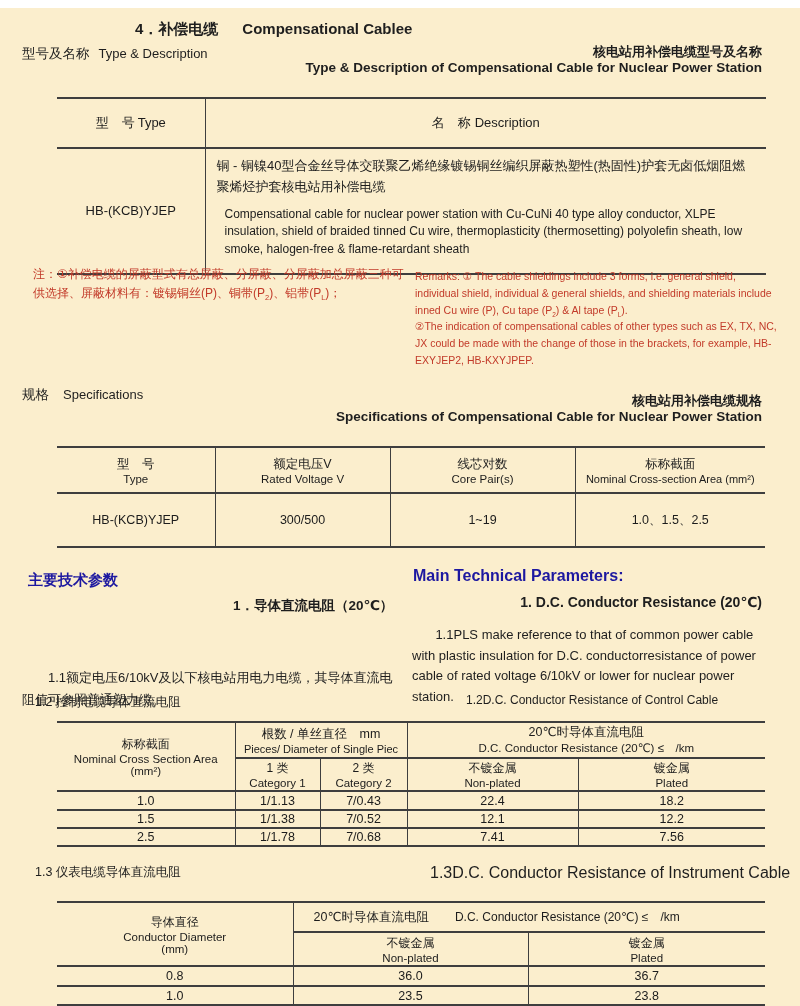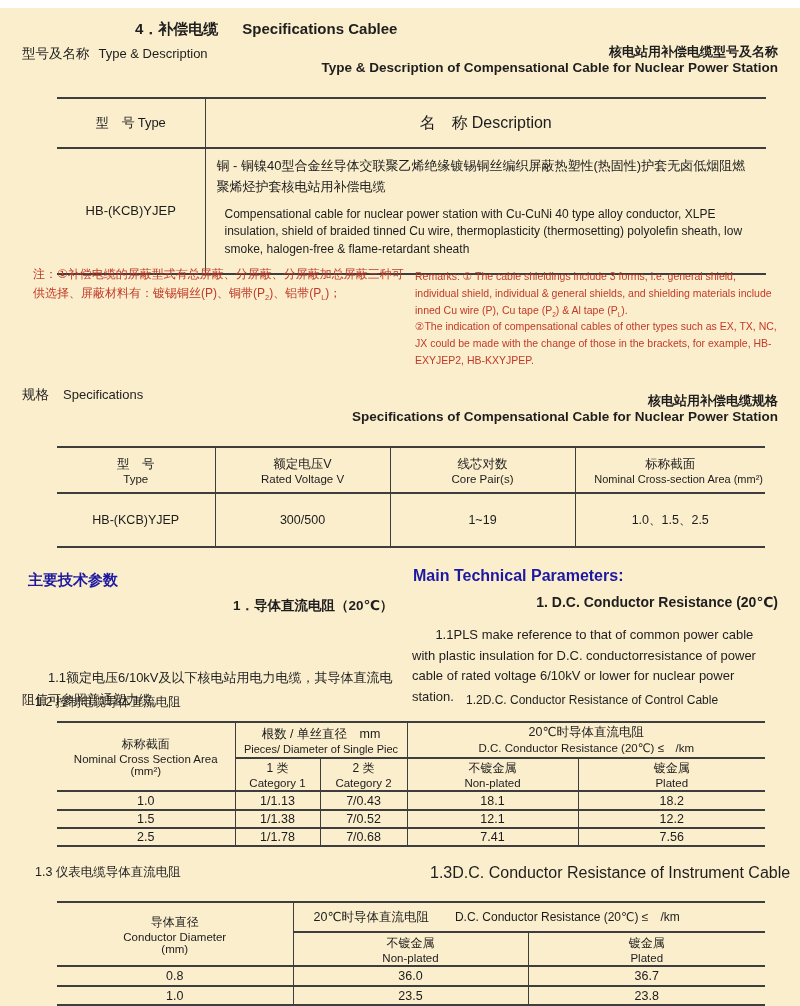--- a/index.html
+++ b/index.html
@@ -24,54 +24,54 @@
   }
   .cell-en { font-size:11.5px; display:block; }
   .nowrap  { white-space:nowrap; overflow:hidden; }
 
   
   #type-table .desc-cell { text-align:left; padding:7px 11px 6px 11px; }
   #type-table .desc-zh { font-size:13px; line-height:1.6; margin:0 0 2px 0; }
   #type-table .desc-en { font-size:12px; line-height:1.48; margin:8px; }
 
   
-  .h-right { right:22px; }
+  .h-right { right:38px; }
   .para { line-height:1.7;margin-top:40px; }
 
   
   #instr-table .group-cell { text-align:left; padding-left:20px; }
   #instr-table .group-cell .gap { display:inline-block; width:26px; }
 </style>
 </head>
 <body>
 
 <div class="abs white-strip"></div>
 
 <div class="abs bold" style="left:135px; top:20px; font-size:15px;">
-  <span>4．补偿电缆</span><span style="margin-left:24px;">Specifications Cablee</span>
+  <span>4．补偿电缆</span><span style="margin-left:24px;">Compensational Cablee</span>
 </div>
 
 <div class="abs" style="left:22px; top:45px; font-size:13.5px;text-align:right;">
   <span>型号及名称</span><span style="margin-left:9px; font-size:13px;">Type &amp; Description</span>
 </div>
 <div class="abs bold h-right" style="top:43px; font-size:13px;">核电站用补偿电缆型号及名称</div>
 <div class="abs bold h-right" style="top:60px; font-size:13.5px;">Type &amp; Description of Compensational Cable for Nuclear Power Station</div>
 
 <div class="tbl" id="type-table" style="left:57px; top:97px; width:709px;">
   <table>
     <colgroup>
         <col style="width:148px">
         <col style="width:561px">
       </colgroup>
     <tbody>
         <tr>
       <td style="height:46px; font-size:13px;">
         <span>型　号</span><span style="margin-left:3px;">Type</span>
       </td>
-      <td style="font-size:16px;">
+      <td style="font-size:13px;">
         <span>名　称</span><span style="margin-left:4px;">Description</span>
       </td>
     </tr>
     <tr>
       <td style="height:98px; font-size:13px;">HB-(KCB)YJEP</td>
       <td class="desc-cell">
         <p class="desc-zh">铜 - 铜镍40型合金丝导体交联聚乙烯绝缘镀锡铜丝编织屏蔽热塑性(热固性)护套无卤低烟阻燃聚烯烃护套核电站用补偿电缆</p>
         <p class="desc-en">Compensational cable for nuclear power station with Cu-CuNi 40 type alloy conductor, XLPE insulation, shield of braided tinned Cu wire, thermoplasticity (thermosetting) polyolefin sheath, low smoke, halogen-free &amp; flame-retardant sheath</p>
       </td>
     </tr>
@@ -110,21 +110,21 @@
       <td>
         <span>额定电压V</span>
         <span class="cell-en">Rated Voltage V</span>
       </td>
       <td>
         <span>线芯对数</span>
         <span class="cell-en">Core Pair(s)</span>
       </td>
       <td>
         <span>标称截面</span>
-        <span class="cell-en nowrap" style="font-size:11px;text-align:right;">Nominal Cross-section Area (mm²)</span>
+        <span class="cell-en nowrap" style="font-size:11px;">Nominal Cross-section Area (mm²)</span>
       </td>
     </tr>
     <tr>
       <td style="height:50px;">HB-(KCB)YJEP</td>
       <td>300/500</td>
       <td>1~19</td>
       <td>1.0、1.5、2.5</td>
     </tr>
   </tbody>
     </table>
@@ -182,21 +182,21 @@
       </td>
       <td style="font-size:12px;">
         <span>镀金属</span>
         <span class="cell-en">Plated</span>
       </td>
     </tr>
     <tr>
       <td style="height:15px;">1.0</td>
       <td>1/1.13</td>
       <td>7/0.43</td>
-      <td>18.1</td>
+      <td>22.4</td>
       <td>18.2</td>
     </tr>
     <tr>
       <td style="height:14px;">1.5</td>
       <td>1/1.38</td>
       <td>7/0.52</td>
       <td>12.1</td>
       <td>12.2</td>
     </tr>
     <tr>

